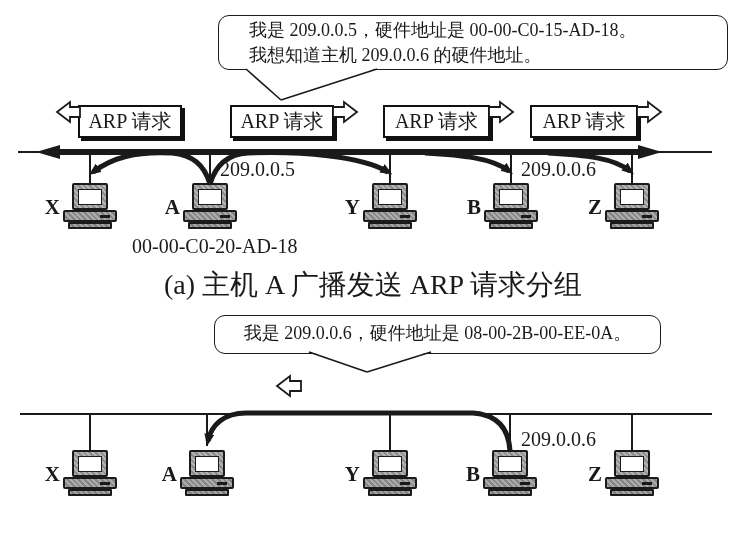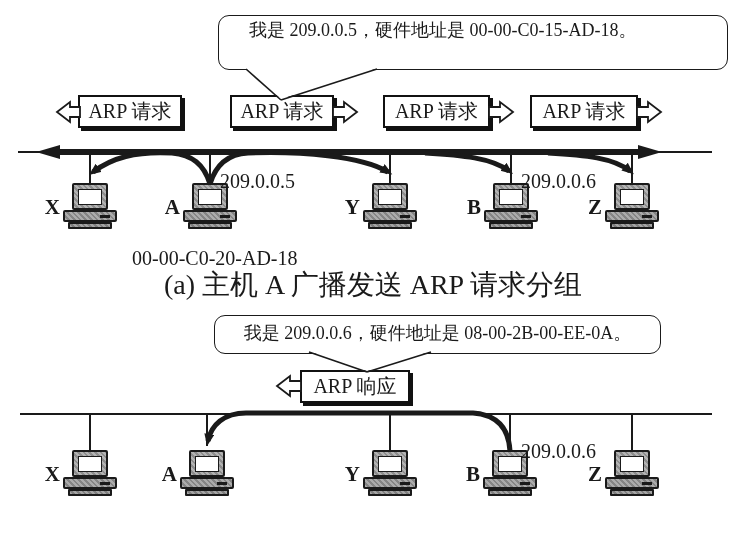--- a/index.html
+++ b/index.html
@@ -15,21 +15,21 @@
     position:absolute;z-index:1;background:#fff;border:1.6px solid #1a1a1a;
     border-radius:11px;box-sizing:border-box;font-size:18px;line-height:25px;
   }
   .bubble-a{left:218px;top:15px;width:510px;height:55px;padding:2px 8px 2px 30px;}
   .bubble-b{left:214px;top:315px;width:447px;height:39px;text-align:center;line-height:35px;}
 
   
   .arpbox{
     position:absolute;z-index:1;background:#fff;border:2px solid #111;
     box-shadow:3px 3px 0 #111;box-sizing:border-box;height:33px;
-    font-size:20px;line-height:28px;text-align:center;white-space:nowrap;
+    font-size:20px;line-height:28px;text-align:center;white-space:nowrap;margin-top:10px;
   }
 
   
   .host{position:absolute;z-index:1;width:56px;}
   .host-label{
     position:absolute;left:-24px;top:14px;width:22px;text-align:right;
     font-weight:bold;font-size:21px;line-height:21px;
   }
   .monitor{
     margin:0 auto;width:36px;height:27px;box-sizing:border-box;
@@ -40,21 +40,21 @@
   .kbase{
     width:54px;height:12px;margin:0 auto;box-sizing:border-box;border:2px solid #1a1a1a;border-radius:2px;
     background:repeating-linear-gradient(45deg,#ababab 0 2px,#858585 2px 4px);position:relative;
   }
   .kbase::after{content:"";position:absolute;right:5px;top:3px;width:10px;height:3px;background:#1a1a1a;}
   .pedestal{
     width:44px;height:7px;margin:0 auto;box-sizing:border-box;border:2px solid #1a1a1a;border-radius:1px;
     background:repeating-linear-gradient(45deg,#a5a5a5 0 2px,#808080 2px 4px);
   }
 
-  .floating-label{position:absolute;z-index:1;font-size:20px;white-space:nowrap;margin-top:12px;}
+  .floating-label{position:absolute;z-index:1;font-size:20px;white-space:nowrap;}
   .caption{position:absolute;z-index:1;left:0;width:746px;text-align:center;font-size:28px;}
 </style>
 </head>
 <body>
 
 <div class="canvas">
 
   <svg class="layer z0" width="746" height="534">
     <defs>
       <marker id="arw" markerUnits="userSpaceOnUse" markerWidth="16" markerHeight="14" refX="7" refY="5" orient="auto">
@@ -92,20 +92,21 @@
       <line x1="390" y1="414" x2="390" y2="450"></line>
       <line x1="510" y1="414" x2="510" y2="450"></line>
       <line x1="632" y1="414" x2="632" y2="450"></line>
     </g>
 
     <path d="M510,451 C509,433 501,415 473,413 L246,413 C224,413 211,425 208,441" fill="none" stroke="#1a1a1a" stroke-width="5" marker-end="url(#arw)"></path>
   </svg>
 
   <div class="bubble bubble-a">
     <div>我是 209.0.0.5，硬件地址是 00-00-C0-15-AD-18。</div>
+    <div>我想知道主机 209.0.0.6 的硬件地址。</div>
   </div>
 
   <div class="arpbox" style="left:78px;top:95px;width:104px"><span>ARP 请求</span></div>
   <div class="arpbox" style="left:230px;top:95px;width:104px"><span>ARP 请求</span></div>
   <div class="arpbox" style="left:383px;top:95px;width:107px"><span>ARP 请求</span></div>
   <div class="arpbox" style="left:530px;top:95px;width:108px"><span>ARP 请求</span></div>
 
   <div class="host" style="left:62px;top:183px">
     <span class="host-label">X</span>
     <div class="computer">
@@ -159,21 +160,20 @@
 
   <div class="floating-label" style="left:220px;top:158px">209.0.0.5</div>
   <div class="floating-label" style="left:521px;top:158px">209.0.0.6</div>
   <div class="floating-label" style="left:132px;top:235px">00-00-C0-20-AD-18</div>
   <div class="caption" style="top:266px">(a) 主机 A 广播发送 ARP 请求分组</div>
 
   <div class="bubble bubble-b">
     <span>我是 209.0.0.6，硬件地址是 08-00-2B-00-EE-0A。</span>
   </div>
 
-  <div class="arpbox" style="left:300px;top:370px;width:110px"><span>ARP 响应</span></div>
 
   <div class="host" style="left:62px;top:450px">
     <span class="host-label">X</span>
     <div class="computer">
         <div class="monitor">
           <div class="screen"></div>
         </div>
         <div class="kbase"></div>
         <div class="pedestal"></div>
       </div>

